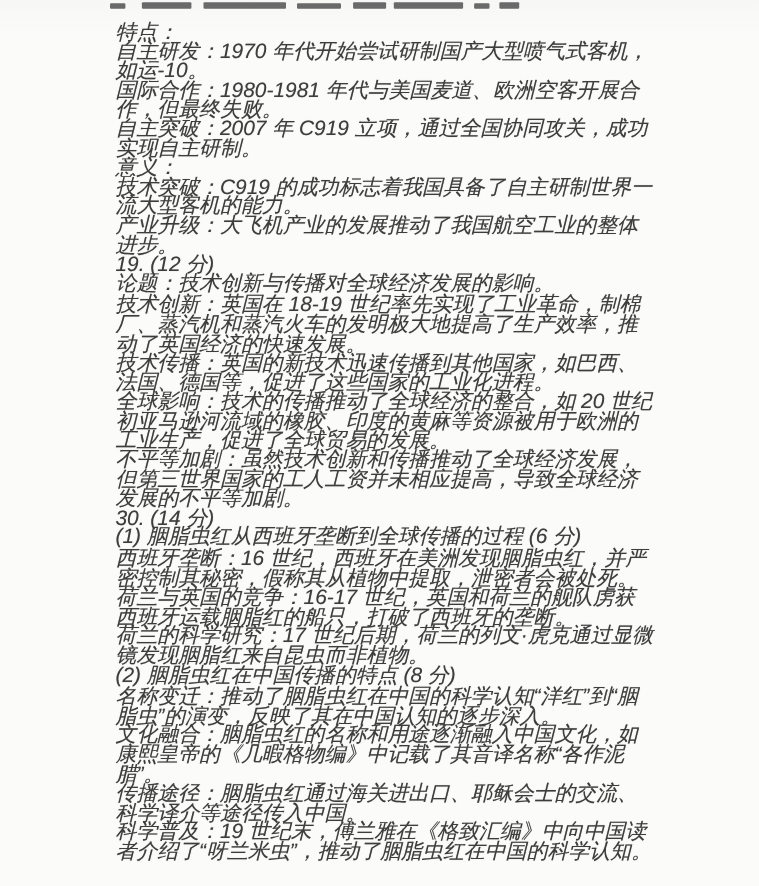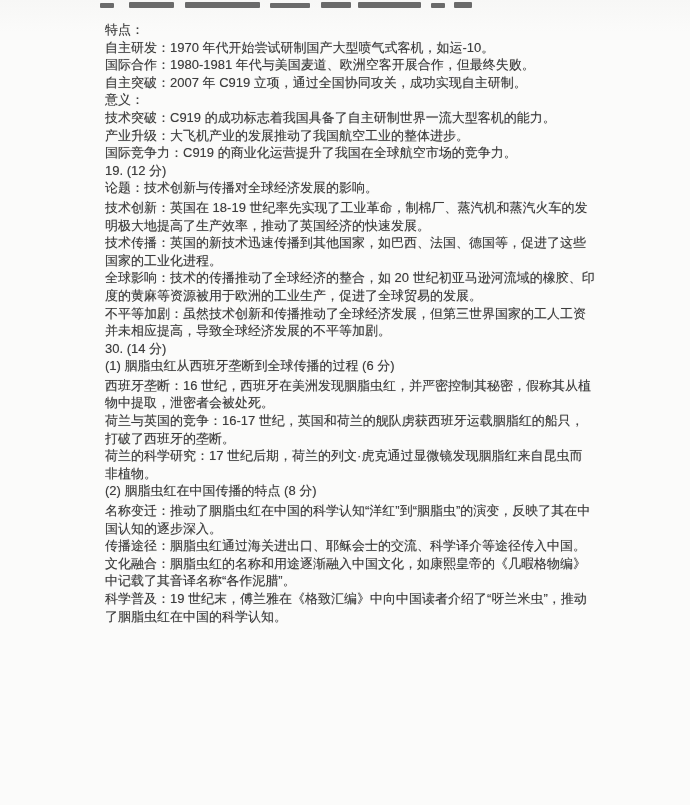--- a/index.html
+++ b/index.html
@@ -31,24 +31,25 @@
     display: inline-block;
     background: #4b4b4b;
     opacity: 0.82;
     border-radius: 1px;
   }
   .content {
     position: absolute;
     top: 21px;
     left: 105px;
     width: 490px;
-    font-size: 13px;
+    font-size: 19px;
     line-height: 17.6px;
     color: #3d3d3d;
     text-shadow: 0 0 0.7px rgba(80,80,80,0.55);
+    font-style: italic;
   }
   .content p {
     margin: 0;
     padding: 0;
   }
   .content p.gap {
     margin-top: 2px;
   }
 </style>
 </head>
@@ -68,32 +69,31 @@
   </div>
 
   <div class="content">
     <p>特点：</p>
     <p>自主研发：1970 年代开始尝试研制国产大型喷气式客机，如运-10。</p>
     <p>国际合作：1980-1981 年代与美国麦道、欧洲空客开展合作，但最终失败。</p>
     <p>自主突破：2007 年 C919 立项，通过全国协同攻关，成功实现自主研制。</p>
     <p>意义：</p>
     <p>技术突破：C919 的成功标志着我国具备了自主研制世界一流大型客机的能力。</p>
     <p>产业升级：大飞机产业的发展推动了我国航空工业的整体进步。</p>
-    <p>国际竞争力：C919 的商业化运营提升了我国在全球航空市场的竞争力。</p>
     <p>19. (12 分)</p>
     <p>论题：技术创新与传播对全球经济发展的影响。</p>
     <p class="gap">技术创新：英国在 18-19 世纪率先实现了工业革命，制棉厂、蒸汽机和蒸汽火车的发明极大地提高了生产效率，推动了英国经济的快速发展。</p>
     <p>技术传播：英国的新技术迅速传播到其他国家，如巴西、法国、德国等，促进了这些国家的工业化进程。</p>
     <p>全球影响：技术的传播推动了全球经济的整合，如 20 世纪初亚马逊河流域的橡胶、印度的黄麻等资源被用于欧洲的工业生产，促进了全球贸易的发展。</p>
     <p>不平等加剧：虽然技术创新和传播推动了全球经济发展，但第三世界国家的工人工资并未相应提高，导致全球经济发展的不平等加剧。</p>
     <p>30. (14 分)</p>
     <p>(1) 胭脂虫红从西班牙垄断到全球传播的过程 (6 分)</p>
     <p class="gap">西班牙垄断：16 世纪，西班牙在美洲发现胭脂虫红，并严密控制其秘密，假称其从植物中提取，泄密者会被处死。</p>
     <p>荷兰与英国的竞争：16-17 世纪，英国和荷兰的舰队虏获西班牙运载胭脂红的船只，打破了西班牙的垄断。</p>
     <p>荷兰的科学研究：17 世纪后期，荷兰的列文·虎克通过显微镜发现胭脂红来自昆虫而非植物。</p>
     <p>(2) 胭脂虫红在中国传播的特点 (8 分)</p>
     <p class="gap">名称变迁：推动了胭脂虫红在中国的科学认知“洋红”到“胭脂虫”的演变，反映了其在中国认知的逐步深入。</p>
+    <p>文化融合：胭脂虫红的名称和用途逐渐融入中国文化，如康熙皇帝的《几暇格物编》中记载了其音译名称“各作泥腊”。</p>
     <p>传播途径：胭脂虫红通过海关进出口、耶稣会士的交流、科学译介等途径传入中国。</p>
-    <p>文化融合：胭脂虫红的名称和用途逐渐融入中国文化，如康熙皇帝的《几暇格物编》中记载了其音译名称“各作泥腊”。</p>
     <p>科学普及：19 世纪末，傅兰雅在《格致汇编》中向中国读者介绍了“呀兰米虫”，推动了胭脂虫红在中国的科学认知。</p>
   </div>
 
 </div>
 
 </body></html>

